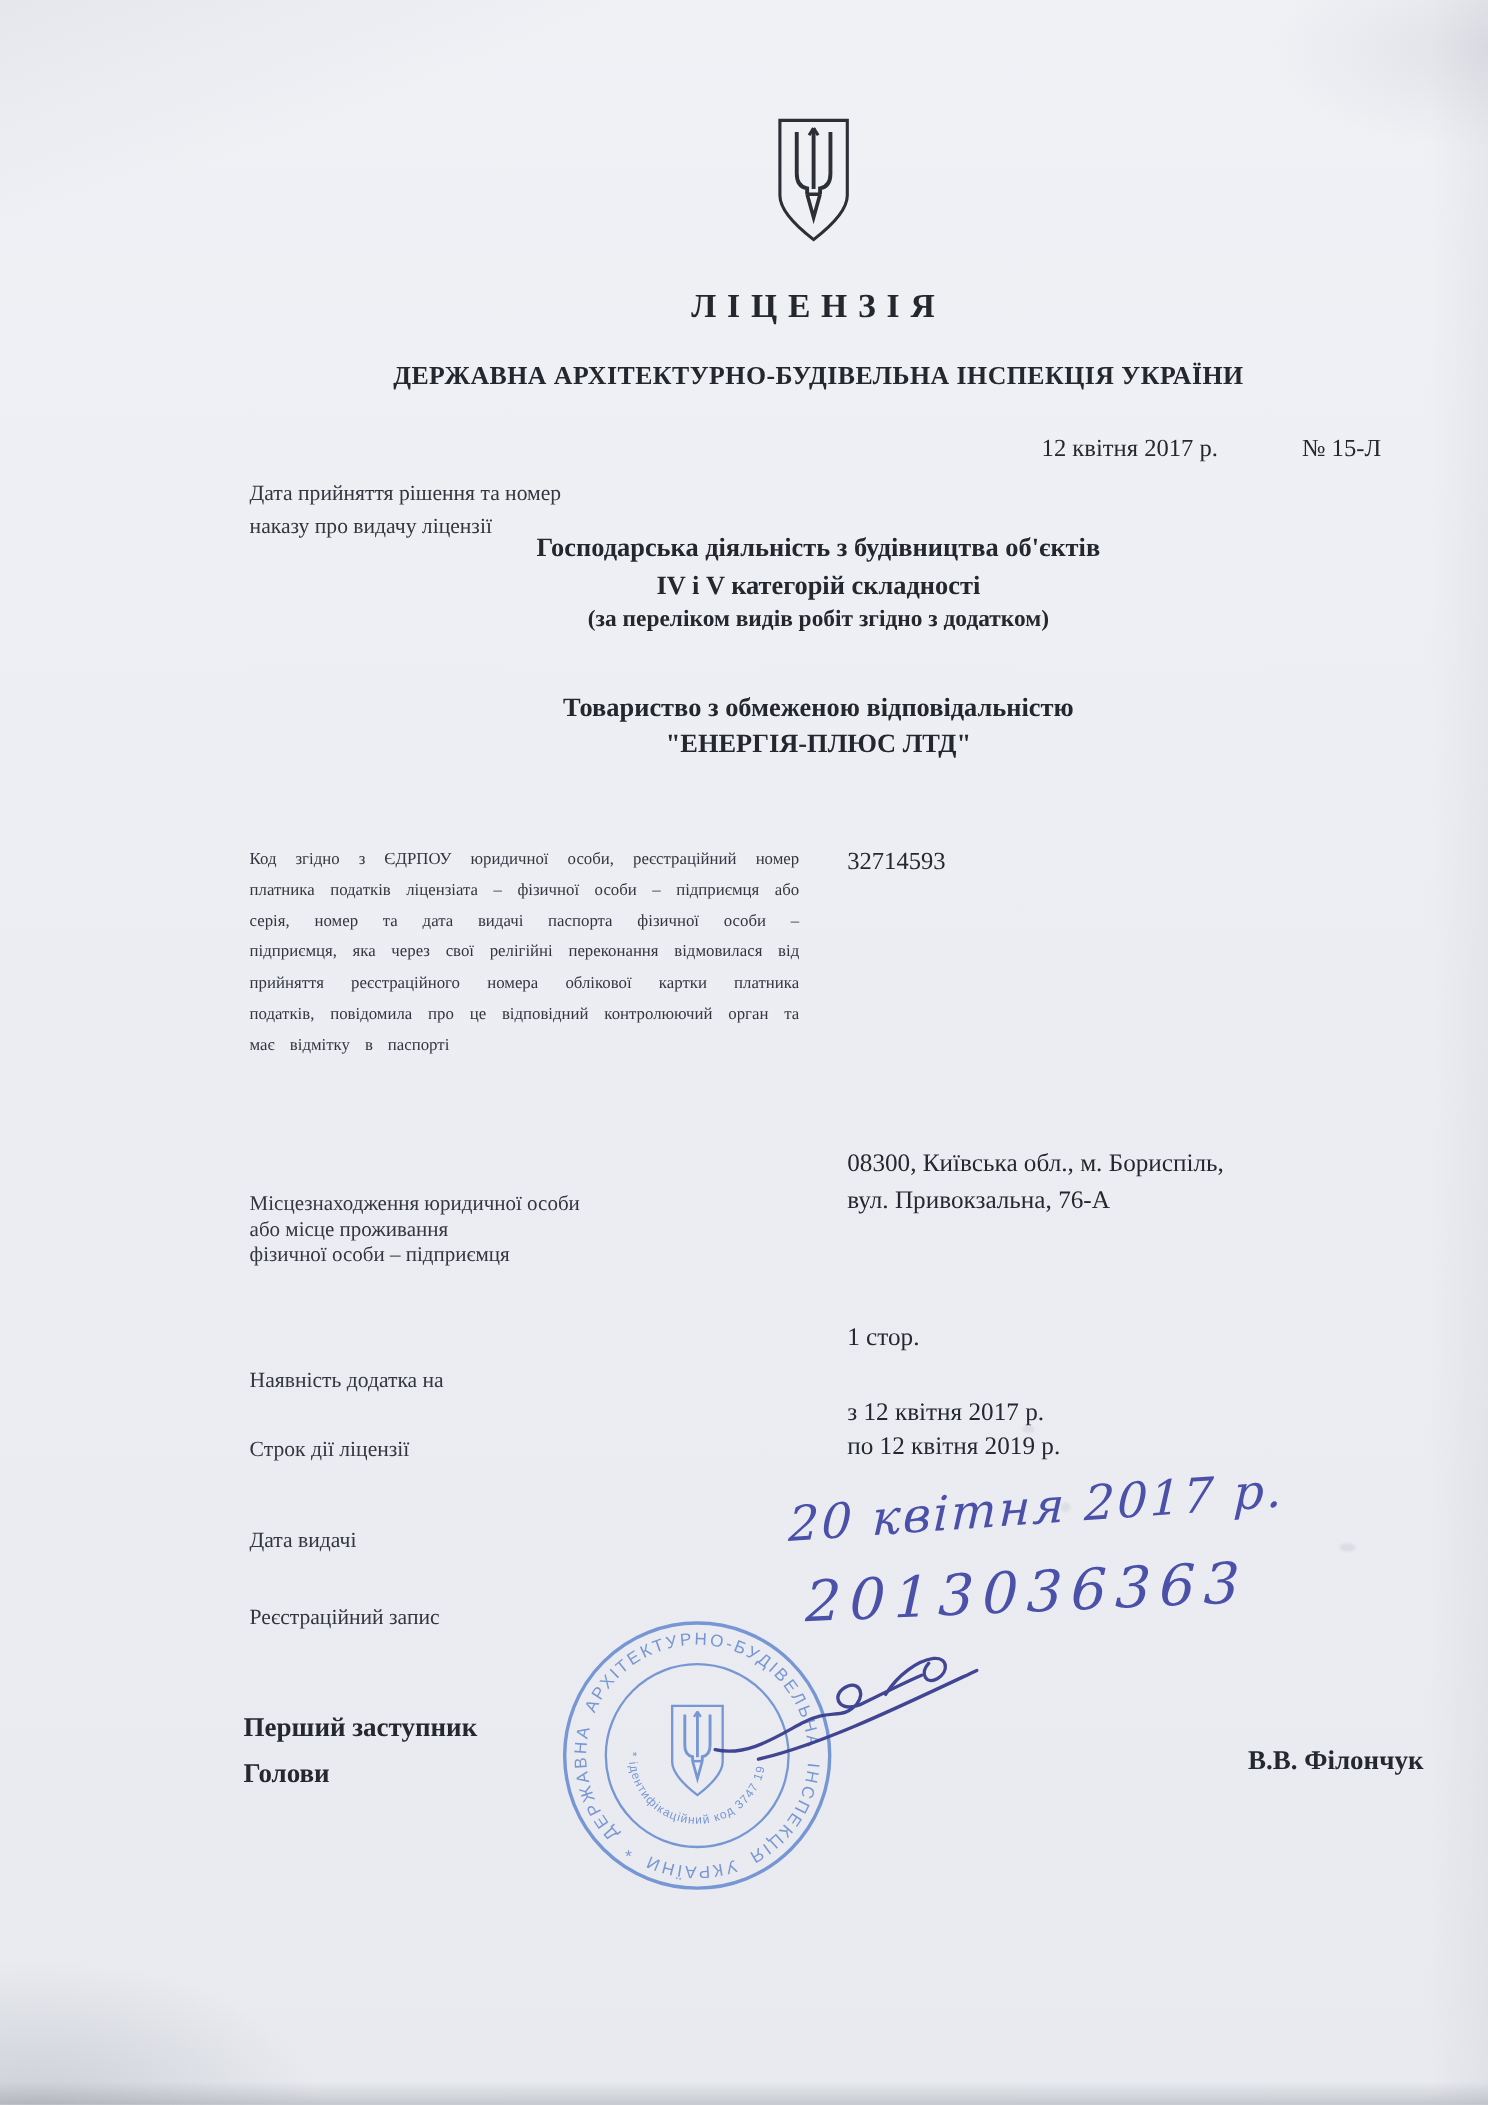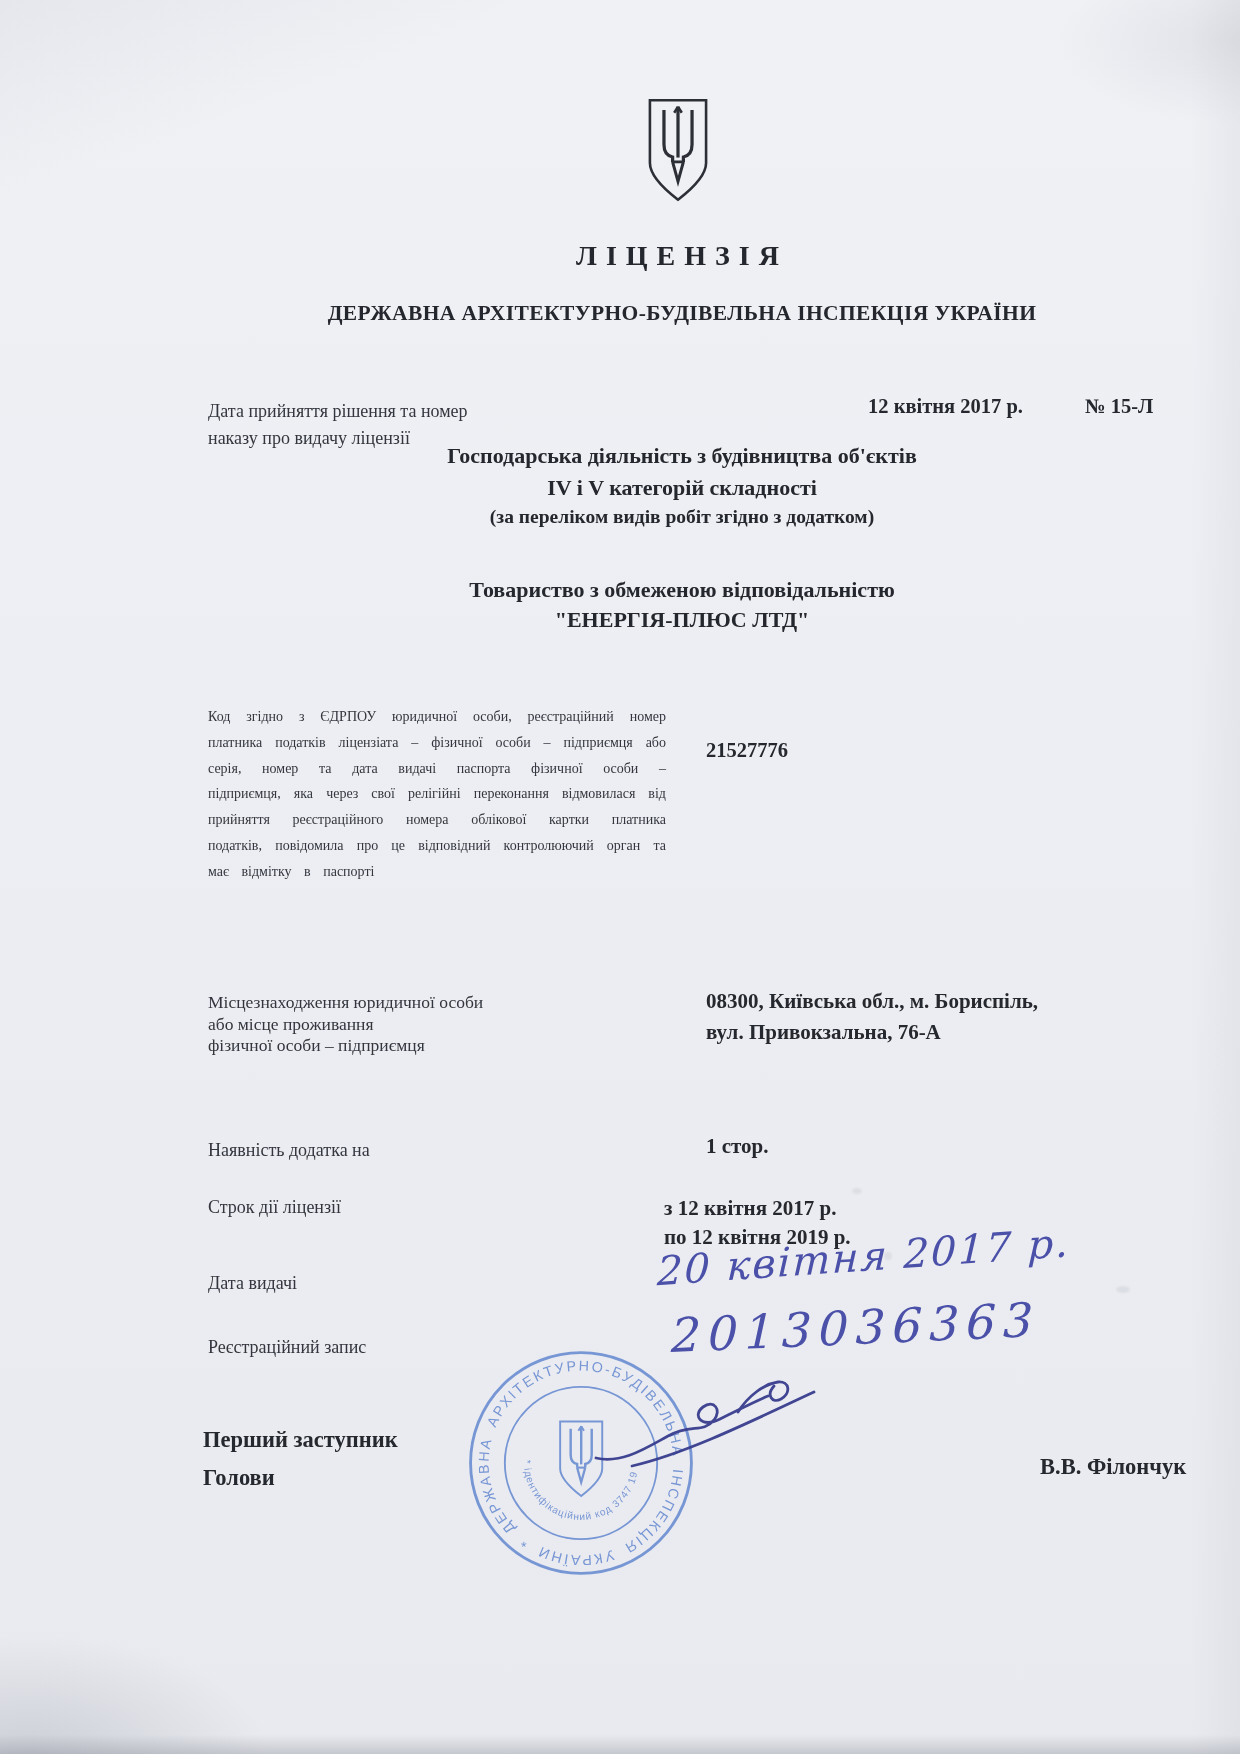--- a/index.html
+++ b/index.html
@@ -19,21 +19,21 @@
       linear-gradient(180deg,#f0f1f5 0%, #ecedf2 55%, #e8eaef 100%);
   }
   .abs{position:absolute;}
   .centered{left:124px;width:1116px;text-align:center;}
   .b{font-weight:bold;color:#25282e;}
   .label{font-size:18px;line-height:26.5px;color:#33363e;margin-top:36px;}
   .doc-title{font-size:28px;letter-spacing:9px;font-weight:bold;color:#24272d;}
   .authority{font-size:21.5px;font-weight:bold;color:#24272d;letter-spacing:0.4px;}
   .head-line{font-size:22px;font-weight:bold;color:#24272d;}
   .head-sub{font-size:19.5px;font-weight:bold;color:#24272d;}
-  .value{font-size:20.5px;font-weight:bold;color:#25282e;margin-top:32px;}
+  .value{font-size:20.5px;font-weight:normal;color:#25282e;}
   .para{
     width:458px;text-align:justify;
     font-size:14px;line-height:25.8px;color:#33363e;
     word-spacing:9px;
   }
   .hw{
     font-family:"DejaVu Serif", serif;font-style:italic;
     color:#4b50a9;white-space:nowrap;
   }
   .hw-date{font-size:40px;letter-spacing:2px;transform:rotate(-4deg) skewX(-6deg);transform-origin:left top;}
@@ -77,37 +77,37 @@
   <div class="abs value" style="left:1085px;top:363px">№ 15-Л</div>
 
   <div class="abs centered head-line" style="top:443px">Господарська діяльність з будівництва об'єктів</div>
   <div class="abs centered head-line" style="top:475px">IV і V категорій складності</div>
   <div class="abs centered head-line" style="top:577px">Товариство з обмеженою відповідальністю</div>
 
   <div class="abs centered head-sub" style="top:506px">(за переліком видів робіт згідно з додатком)</div>
   <div class="abs centered head-line" style="top:607px">"ЕНЕРГІЯ-ПЛЮС ЛТД"</div>
 
   <div class="abs para" style="left:208px;top:704px">Код згідно з ЄДРПОУ юридичної особи, реєстраційний номер платника податків ліцензіата – фізичної особи – підприємця або серія, номер та дата видачі паспорта фізичної особи – підприємця, яка через свої релігійні переконання відмовилася від прийняття реєстраційного номера облікової картки платника податків, повідомила про це відповідний контролюючий орган та має відмітку в паспорті</div>
-  <div class="abs value" style="left:706px;top:707px">21527776</div>
+  <div class="abs value" style="left:706px;top:707px">32714593</div>
 
   <div class="abs label" style="left:208px;top:956px;line-height:21.5px;font-size:17.5px">
     <div>Місцезнаходження юридичної особи</div>
     <div>або місце проживання</div>
     <div>фізичної особи – підприємця</div>
   </div>
   <div class="abs value" style="left:706px;top:954px;line-height:31px;font-size:21px">
     <div>08300, Київська обл., м. Бориспіль,</div>
     <div>вул. Привокзальна, 76-А</div>
   </div>
 
   <div class="abs label" style="left:208px;top:1101px">Наявність додатка на</div>
   <div class="abs value" style="left:706px;top:1102px;font-size:21px">1 стор.</div>
 
   <div class="abs label" style="left:208px;top:1158px">Строк дії ліцензії</div>
-  <div class="abs value" style="left:664px;top:1162px;line-height:28.5px;font-size:21px">
+  <div class="abs value" style="left:706px;top:1162px;line-height:28.5px;font-size:21px">
     <div>з 12 квітня 2017 р.</div>
     <div>по 12 квітня 2019 р.</div>
   </div>
 
   <div class="abs label" style="left:208px;top:1234px">Дата видачі</div>
   <div class="abs hw hw-date" style="left:658px;top:1248px">20 квітня 2017 р.</div>
 
   <div class="abs label" style="left:208px;top:1298px">Реєстраційний запис</div>
   <div class="abs hw hw-reg" style="left:672px;top:1308px">2013036363</div>
 

